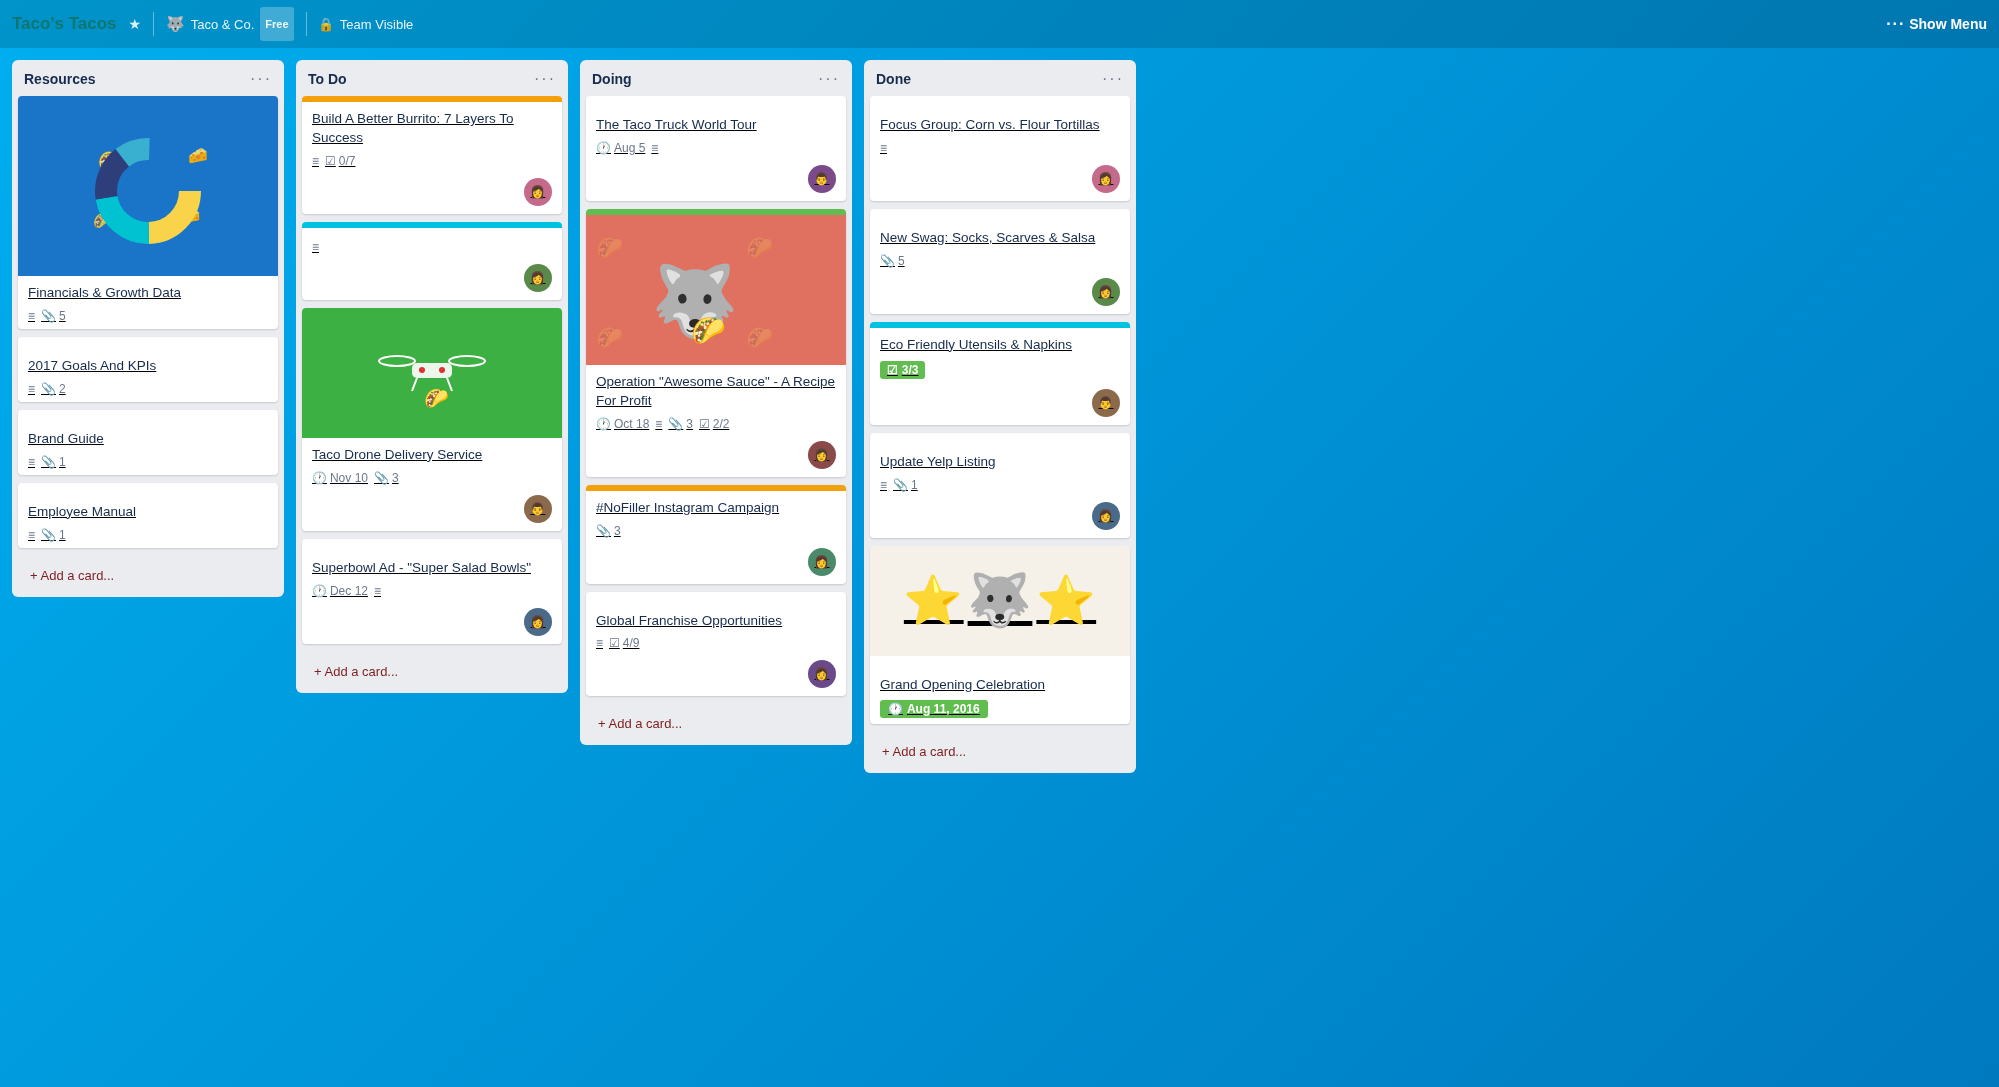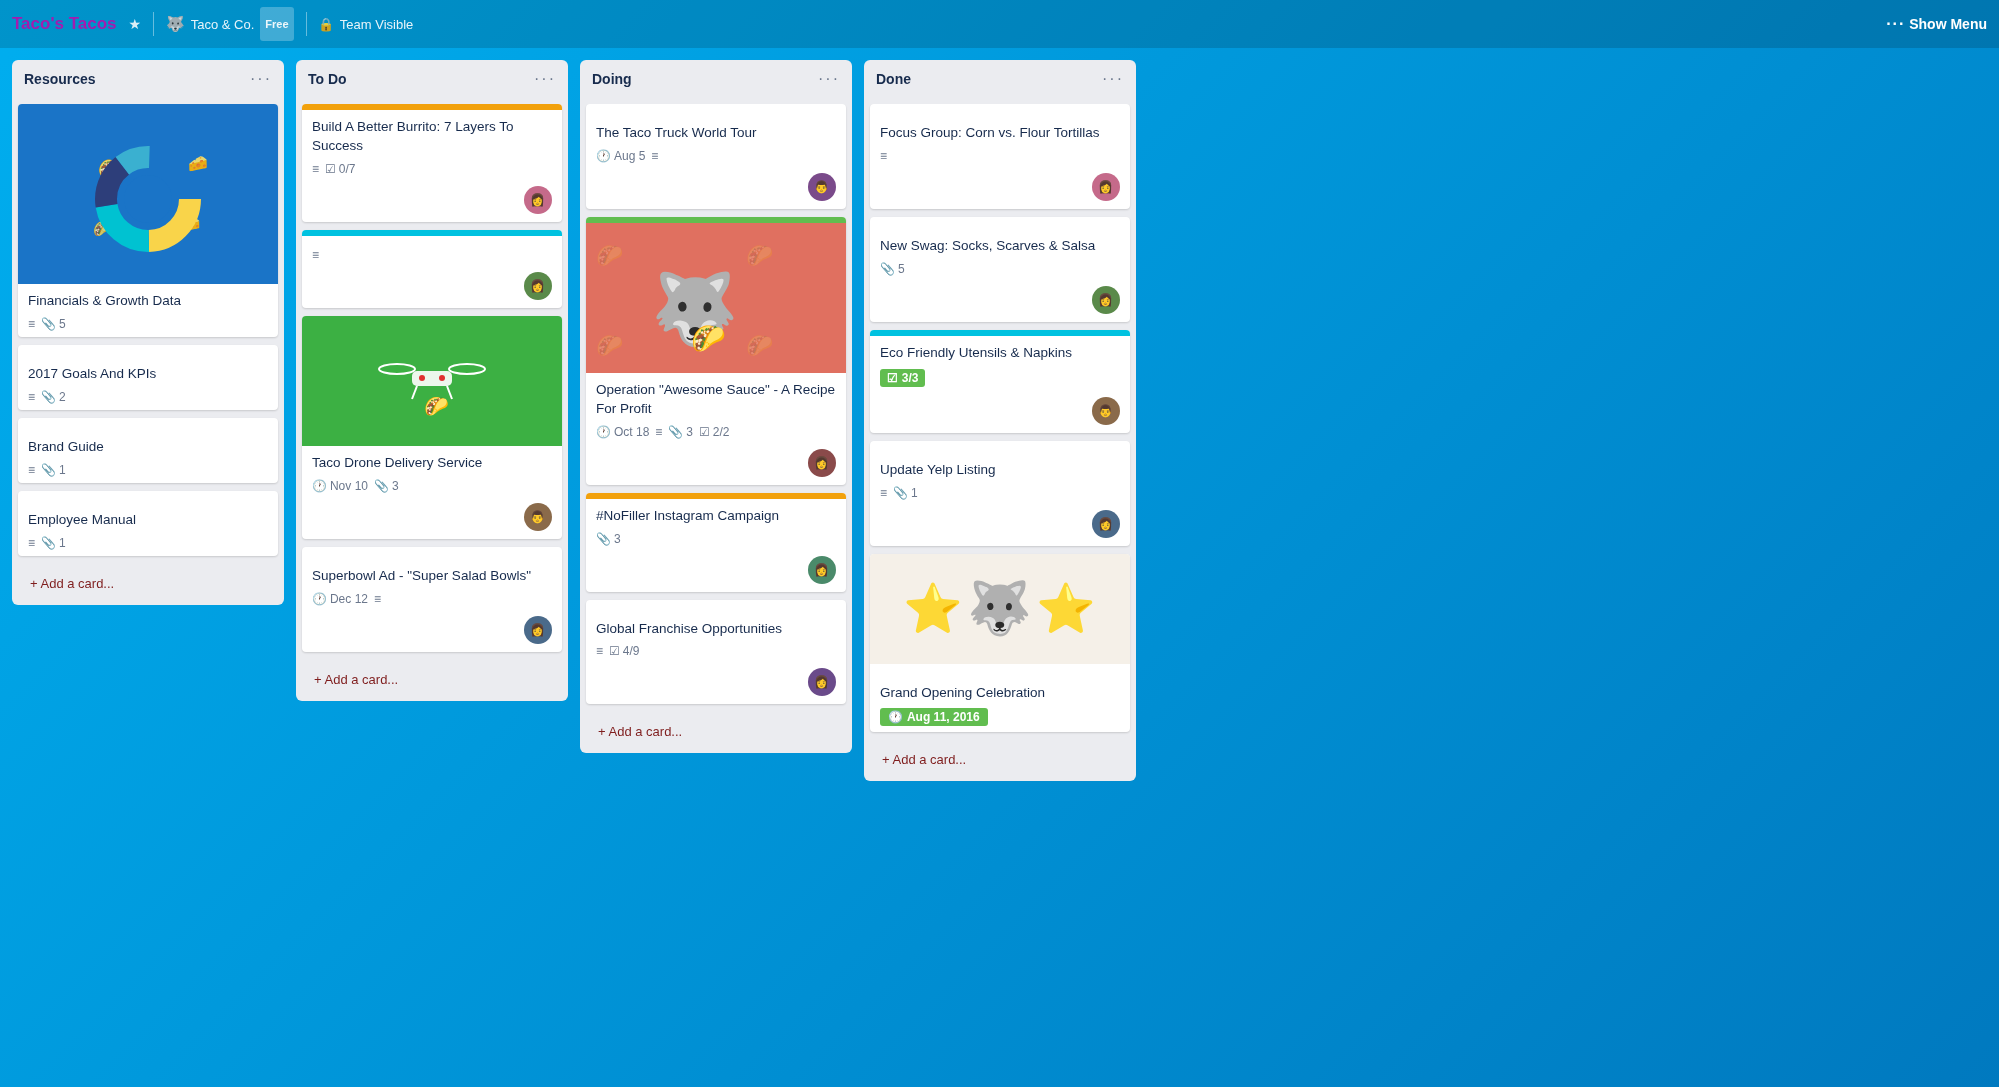--- a/index.html
+++ b/index.html
@@ -16,21 +16,21 @@
       height: 48px;
       display: flex;
       align-items: center;
       padding: 0 12px;
       gap: 12px;
       color: white;
     }
     .header-title {
       font-size: 17px;
       font-weight: 700;
-      color: #a21caf;
+      color: #0f766e;
     }
     .header-star {
       font-size: 14px;
       opacity: 0.85;
       cursor: pointer;
     }
     .header-divider {
       width: 1px;
       height: 24px;
       background: rgba(255,255,255,0.4);
@@ -94,21 +94,21 @@
       width: 272px;
       min-width: 272px;
       max-height: calc(100vh - 72px);
       display: flex;
       flex-direction: column;
     }
     .column-header {
       display: flex;
       align-items: center;
       justify-content: space-between;
-      padding: 10px 12px 16px;
+      padding: 10px 12px 8px;
     }
     .column-title {
       font-size: 14px;
       font-weight: 700;
       color: #172b4d;
     }
     .column-menu-icon {
       color: #6b778c;
       font-size: 16px;
       cursor: pointer;
@@ -129,20 +129,21 @@
     }
 
     
     .card {
       background: white;
       border-radius: 4px;
       margin-bottom: 8px;
       box-shadow: 0 1px 2px rgba(0,0,0,0.15);
       cursor: pointer;
       overflow: hidden;
+      text-decoration: underline;
     }
 
     .card-label-bar {
       height: 6px;
       border-radius: 0;
       margin-bottom: 0;
     }
     .label-orange { background: #f2a10c; }
     .label-cyan { background: #00c2e0; }
     .label-green { background: #61bd4f; }

